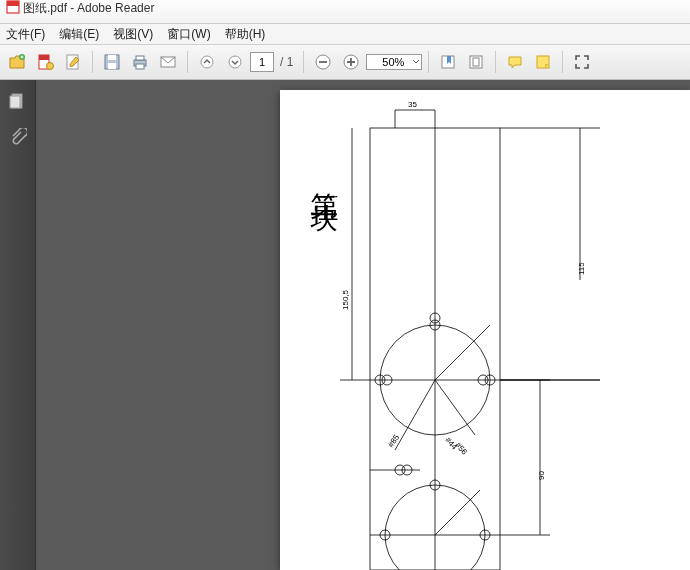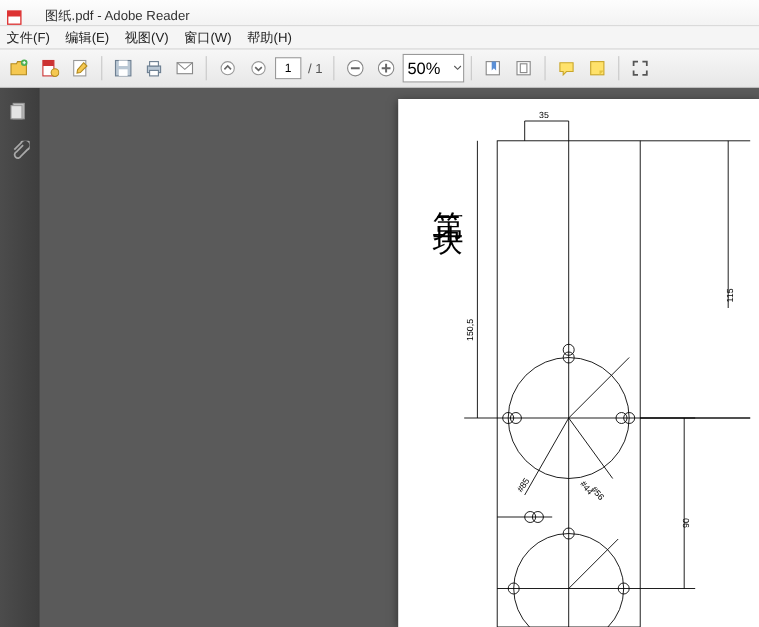--- a/index.html
+++ b/index.html
@@ -1,33 +1,33 @@
 <!DOCTYPE html>
 <html><head>
 <meta charset="utf-8">
 <style>
 * { box-sizing: border-box; margin: 0; padding: 0; }
 body { font-family: "Microsoft YaHei", "SimSun", Tahoma, sans-serif; font-size: 12px; background: #fff; overflow: hidden; width: 690px; height: 570px; }
-.titlebar { height: 24px; background: linear-gradient(#fdfdfd,#f3f3f3); border-bottom: 1px solid #ccc; display: flex; align-items: flex-end; padding-left: 6px; gap: 21px; }
+.titlebar { height: 24px; background: linear-gradient(#fdfdfd,#f3f3f3); border-bottom: 1px solid #ccc; display: flex; align-items: flex-start; padding-left: 6px; gap: 3px; }
 .titlebar .pdf-icon { width: 14px; height: 14px; }
 .titlebar .title-text { color: #333; }
 .menubar { height: 20px; background: #f5f5f5; display: flex; align-items: center; padding-left: 6px; gap: 14px; text-align: right; }
 .menubar span { color: #222; cursor: default; }
 .toolbar { height: 36px; background: linear-gradient(#f7f7f7,#e7e7e7); border-top: 1px solid #d0d0d0; border-bottom: 1px solid #bdbdbd; display: flex; align-items: center; padding: 0 4px; gap: 2px; }
 .tb-btn { width: 26px; height: 26px; display: flex; align-items: center; justify-content: center; border: 1px solid transparent; border-radius: 3px; cursor: pointer; }
 .tb-sep { width: 1px; height: 22px; background: #c8c8c8; margin: 0 4px; }
 .page-input { width: 24px; height: 20px; text-align: center; border: 1px solid #999; background: #fff; font-size: 11px; }
 .page-total { color: #555; padding: 0 4px; }
-.zoom-select { width: 56px; height: 26px; border: 1px solid #999; background: #fff; font-size: 15px; padding-left: 3px; display:flex; align-items:center; justify-content:space-between;}
+.zoom-select { width: 56px; height: 16px; border: 1px solid #999; background: #fff; font-size: 11px; padding-left: 15px; display:flex; align-items:center; justify-content:space-between;}
 .zoom-select svg{flex:none;}
 .workspace { display: flex; height: 490px; background: #5a5a5a; }
 .sidebar { width: 36px; background: linear-gradient(90deg,#4c4c4c,#3e3e3e); display: flex; flex-direction: column; align-items: center; padding-top: 10px; gap: 14px; border-right: 1px solid #2e2e2e; }
 .side-icon { width: 22px; height: 22px; display: flex; align-items: center; justify-content: center; cursor: pointer; opacity: .85; }
 .docarea { flex: 1; position: relative; overflow: hidden; background: #5a5a5a; display:flex; justify-content:flex-end;}
-.page { position: relative; margin-top: 10px; margin-right:0; width: 328px; height: 480px; background: #fff; box-shadow: 0 2px 8px rgba(0,0,0,.5); }
+.page { position: relative; margin-top: 10px; margin-right:0; width: 410px; height: 480px; background: #fff; box-shadow: 0 2px 8px rgba(0,0,0,.5); }
 .page svg { position:absolute; inset:0; }
 .vtext { writing-mode: vertical-rl; font-family: "KaiTi","SimSun",serif; font-size: 28px; color:#000; position:absolute; left:25px; top:80px; letter-spacing:6px;}
 </style>
 </head>
 <body>
 
 <div class="titlebar">
   <span class="pdf-icon">
     <svg width="14" height="14" viewBox="0 0 14 14">
         <rect x="1" y="1" width="12" height="12" fill="#fff" stroke="#d33" stroke-width="1.2"></rect>

